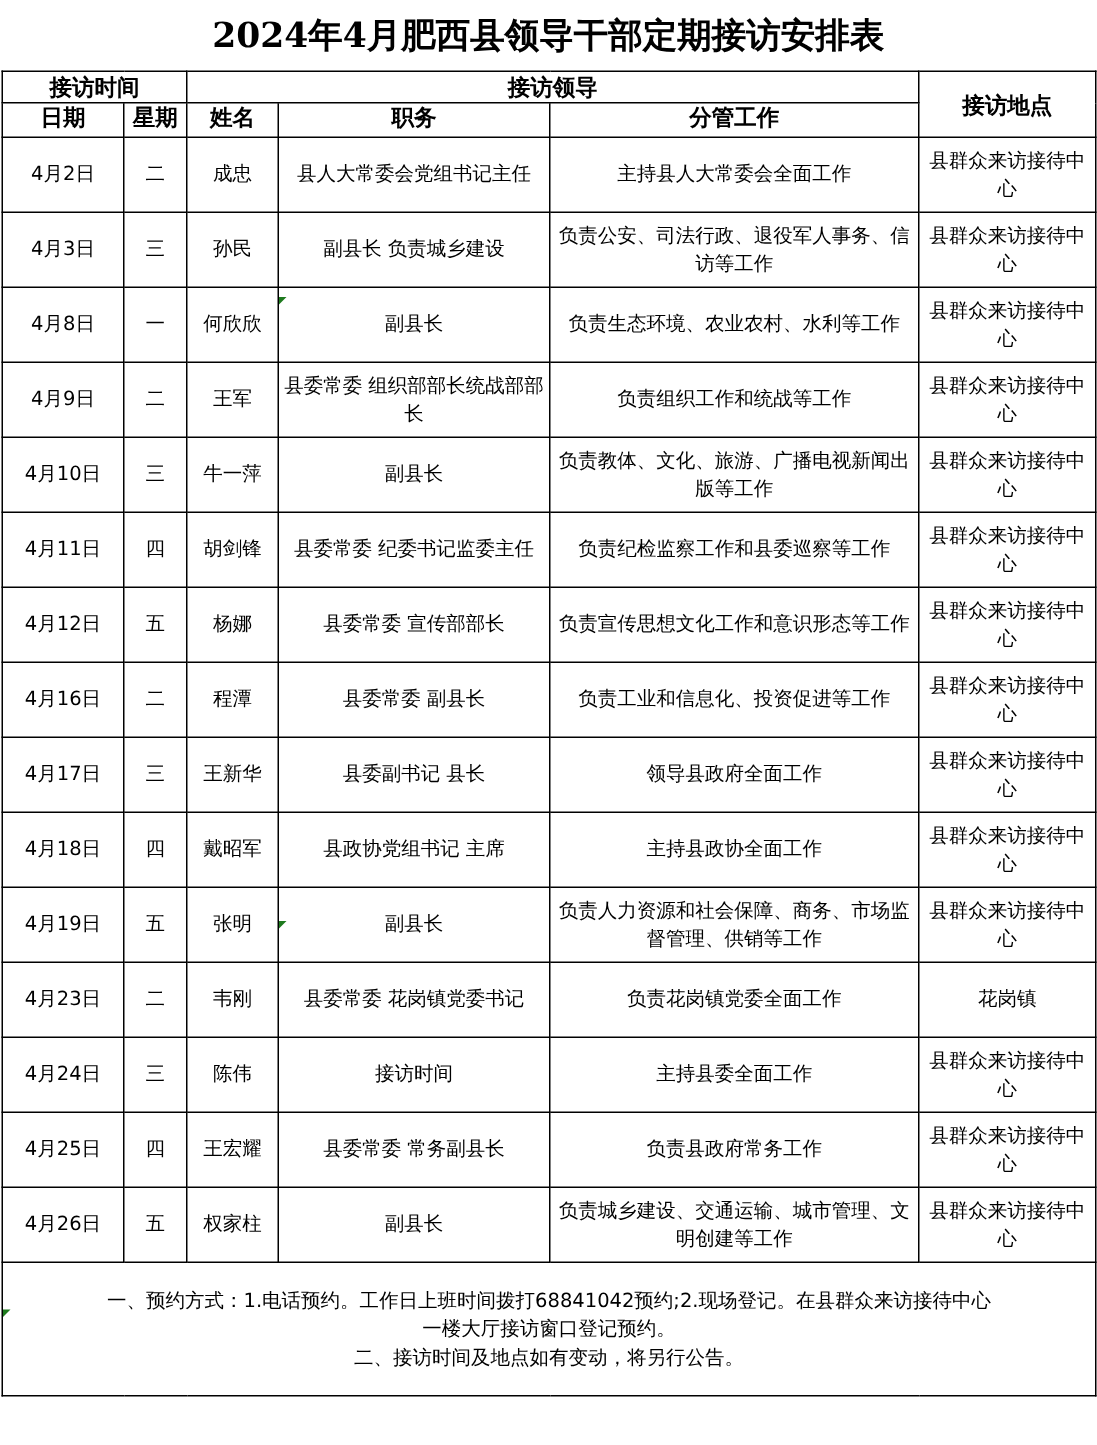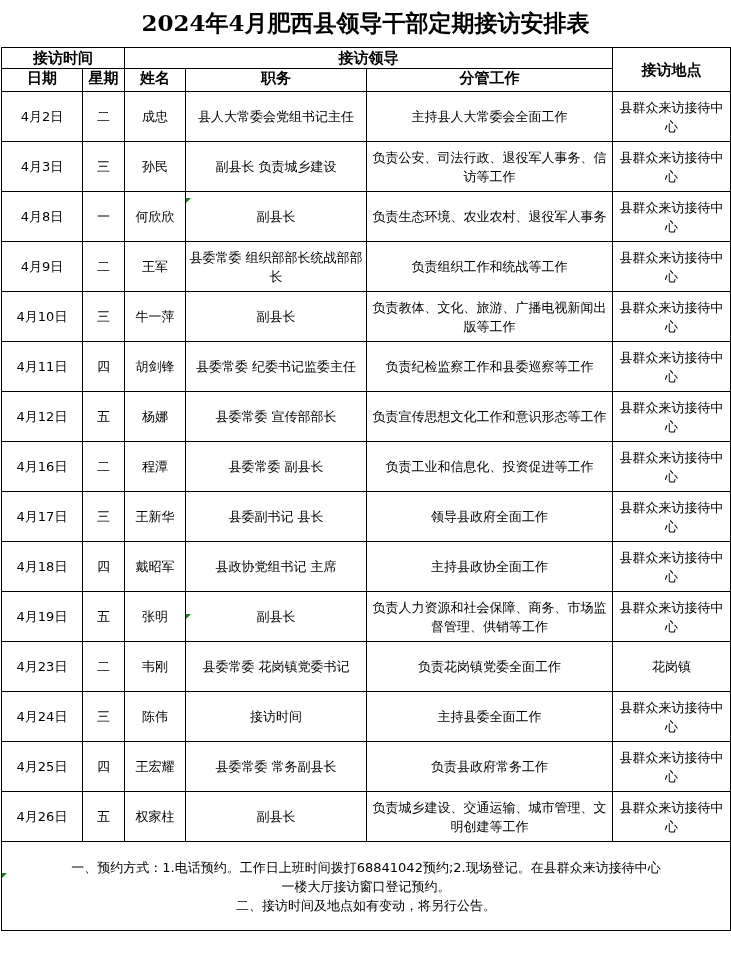--- a/index.html
+++ b/index.html
@@ -79,21 +79,21 @@
         <td>孙民</td>
         <td>副县长 负责城乡建设</td>
         <td class="duty">负责公安、司法行政、退役军人事务、信访等工作</td>
         <td>县群众来访接待中心</td>
       </tr>
       <tr class="data">
         <td>4月8日</td>
         <td>一</td>
         <td>何欣欣</td>
         <td>副县长</td>
-        <td class="duty">负责生态环境、农业农村、退役军人事务</td>
+        <td class="duty">负责生态环境、农业农村、水利等工作</td>
         <td>县群众来访接待中心</td>
       </tr>
       <tr class="data">
         <td>4月9日</td>
         <td>二</td>
         <td>王军</td>
         <td>县委常委 组织部部长统战部部长</td>
         <td class="duty">负责组织工作和统战等工作</td>
         <td>县群众来访接待中心</td>
       </tr>

